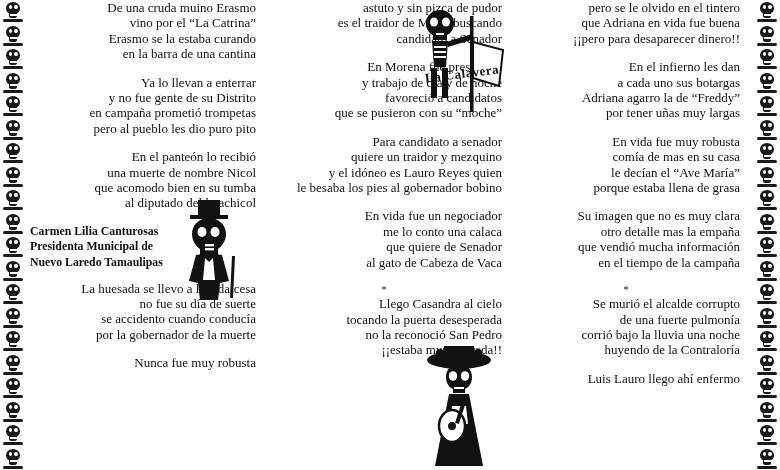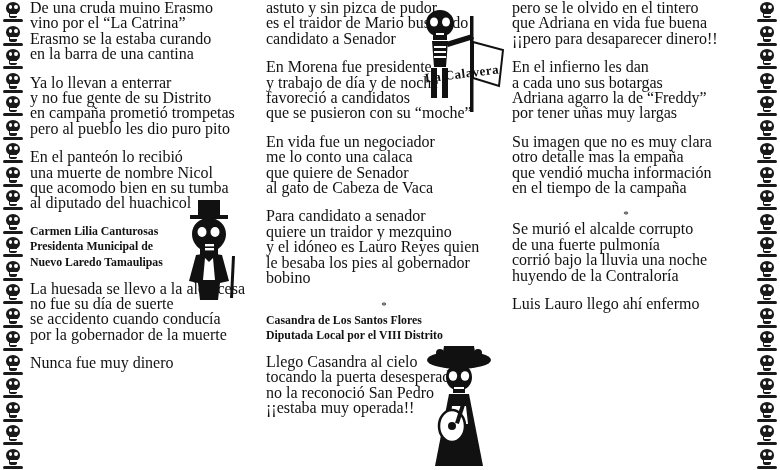--- a/index.html
+++ b/index.html
@@ -95,23 +95,23 @@
   }
   .col {
     position: relative;
     height: 470px;
   }
   .col.c1 { width: 226px; }
   .col.c2 { width: 236px; }
   .col.c3 { width: 228px; }
 
   .verse {
-    font-size: 16px;
+    font-size: 13px;
     line-height: 15.4px;
-    text-align: left;
+    text-align: right;
     margin: 0 0 13px 0;
     white-space: pre-line;
     font-family: "Liberation Serif", serif;
   }
   .name-block {
     font-size: 11.8px;
     line-height: 15.6px;
     text-align: left;
     font-weight: bold;
     margin: 2px 0 10px 0;
@@ -512,21 +512,21 @@
 una muerte de nombre Nicol
 que acomodo bien en su tumba
 al diputado del huachicol</p>
       <p class="name-block">Carmen Lilia Canturosas
 Presidenta Municipal de
 Nuevo Laredo Tamaulipas</p>
       <p class="verse">La huesada se llevo a la aldalcesa
 no fue su día de suerte
 se accidento cuando conducía
 por la gobernador de la muerte</p>
-      <p class="verse">Nunca fue muy dinero</p>
+      <p class="verse">Nunca fue muy robusta</p>
 
       <div class="ill ill-catrin">
         <svg viewBox="0 0 78 104" width="78" height="104">
           <g fill="#111">
 
             <path d="M18 4 h22 v16 h-22z"></path>
             <path d="M10 19 h38 v4 h-38z"></path>
 
             <path d="M29 22 c-10 0 -17 7 -17 16 c0 7 4 12 8 15 l0 6 h18 l0 -6 c4 -3 8 -8 8 -15 c0 -9 -7 -16 -17 -16z"></path>
           </g>
@@ -553,31 +553,29 @@
     </div>
 
     <div class="col c2">
       <p class="verse">astuto y sin pizca de pudor
 es el traidor de Mario buscando
 candidato a Senador</p>
       <p class="verse">En Morena fue presidente
 y trabajo de día y de noche
 favoreció a candidatos
 que se pusieron con su “moche”</p>
+      <p class="verse">Para candidato a senador
+quiere un traidor y mezquino
+y el idóneo es Lauro Reyes quien
+le besaba los pies al gobernador bobino</p>
       <p class="verse">En vida fue un negociador
 me lo conto una calaca
 que quiere de Senador
 al gato de Cabeza de Vaca</p>
-      <p class="verse">Para candidato a senador
-quiere un traidor y mezquino
-y el idóneo es Lauro Reyes quien
-le besaba los pies al gobernador bobino</p>
       <p class="star">*</p>
-      <p class="name-block">Casandra de Los Santos Flores
-Diputada Local por el VIII Distrito</p>
       <p class="verse">Llego Casandra al cielo
 tocando la puerta desesperada
 no la reconoció San Pedro
 ¡¡estaba muy operada!!</p>
 
       <div class="ill ill-catrina-banner">
         <svg viewBox="0 0 86 108" width="86" height="108">
           <g fill="#111">
 
             <path d="M22 4 c-8 0 -14 6 -14 13 c0 6 3 10 7 12 l0 5 h14 l0 -5 c4 -2 7 -6 7 -12 c0 -7 -6 -13 -14 -13z"></path>
@@ -635,20 +633,24 @@
     </div>
 
     <div class="col c3">
       <p class="verse">pero se le olvido en el tintero
 que Adriana en vida fue buena
 ¡¡pero para desaparecer dinero!!</p>
       <p class="verse">En el infierno les dan
 a cada uno sus botargas
 Adriana agarro la de “Freddy”
 por tener uñas muy largas</p>
+      <p class="verse">En vida fue muy robusta
+comía de mas en su casa
+le decían el “Ave María”
+porque estaba llena de grasa</p>
       <p class="verse">Su imagen que no es muy clara
 otro detalle mas la empaña
 que vendió mucha información
 en el tiempo de la campaña</p>
       <p class="star">*</p>
       <p class="verse">Se murió el alcalde corrupto
 de una fuerte pulmonía
 corrió bajo la lluvia una noche
 huyendo de la Contraloría</p>
       <p class="verse">Luis Lauro llego ahí enfermo</p>

